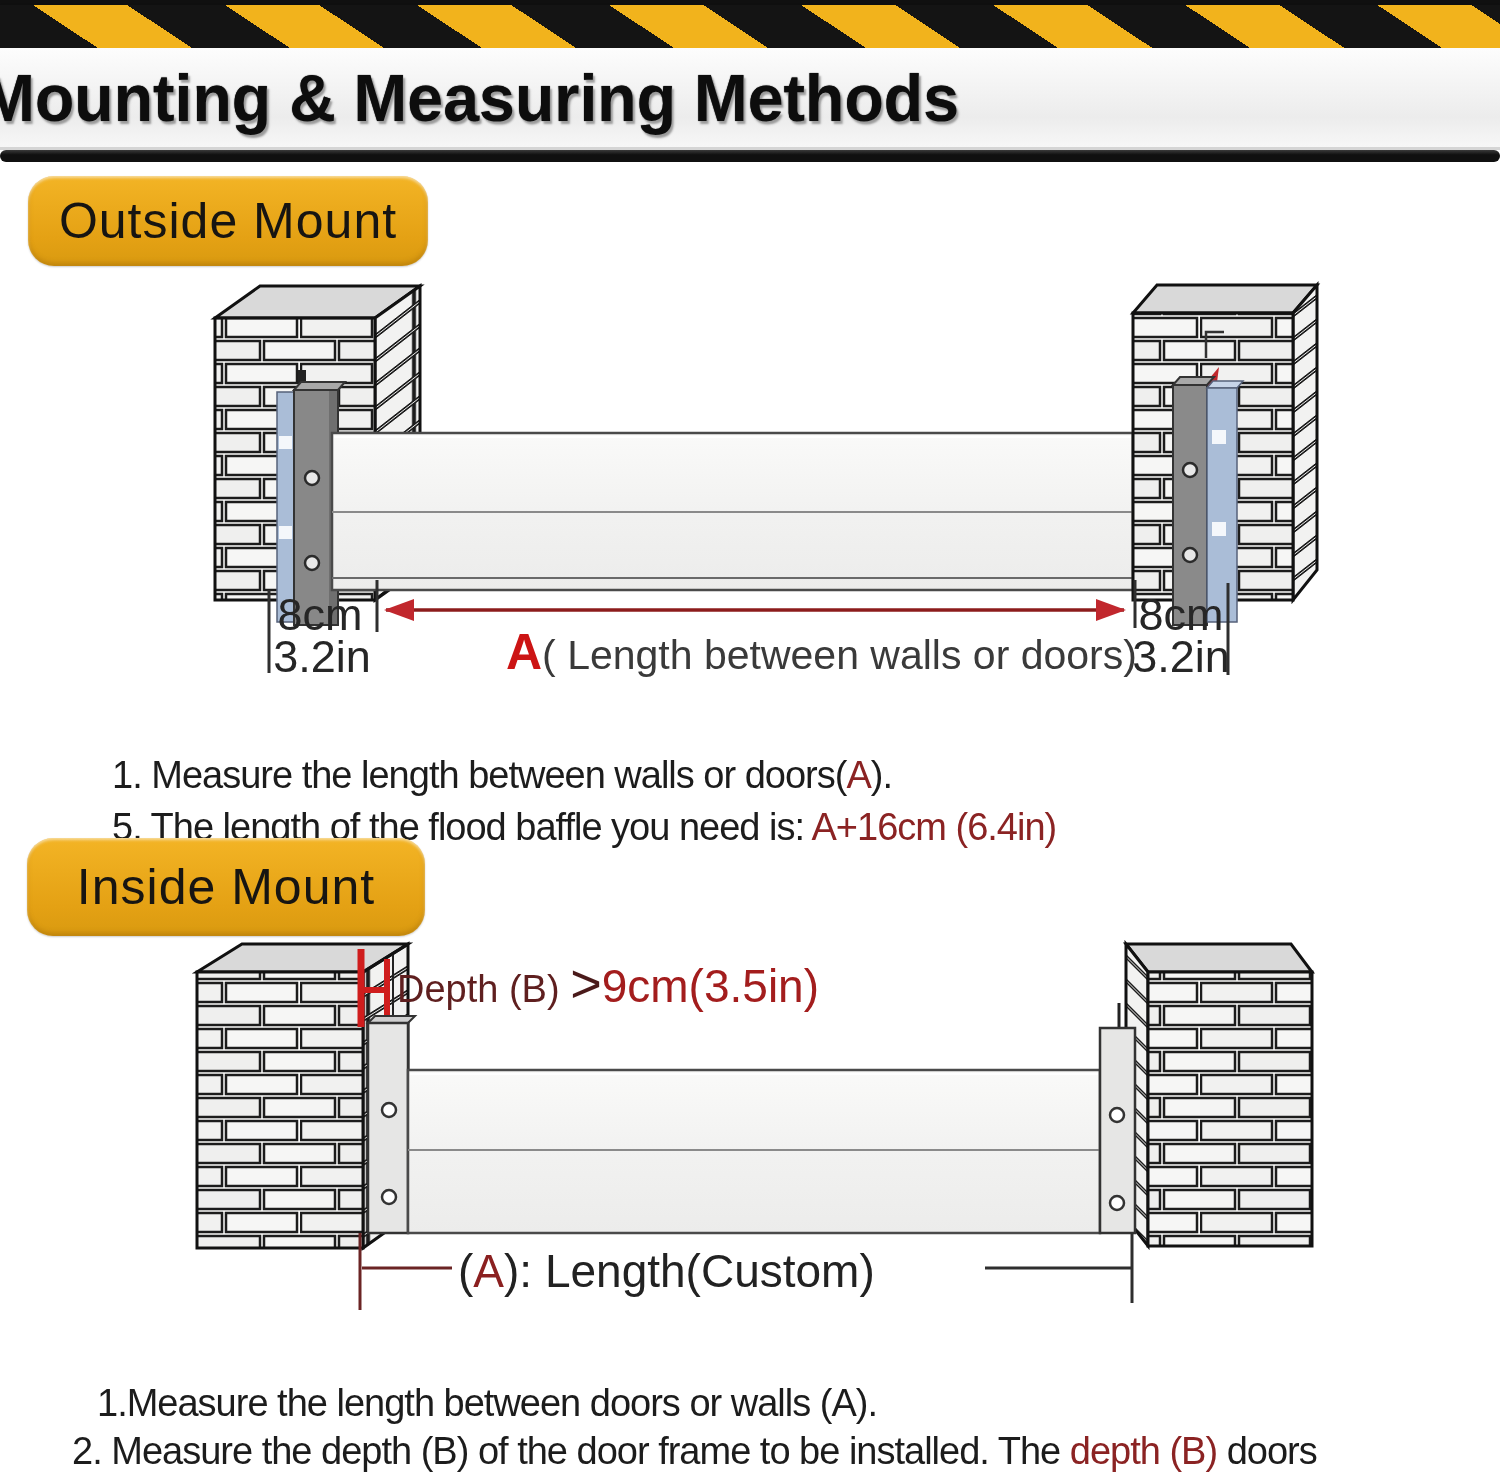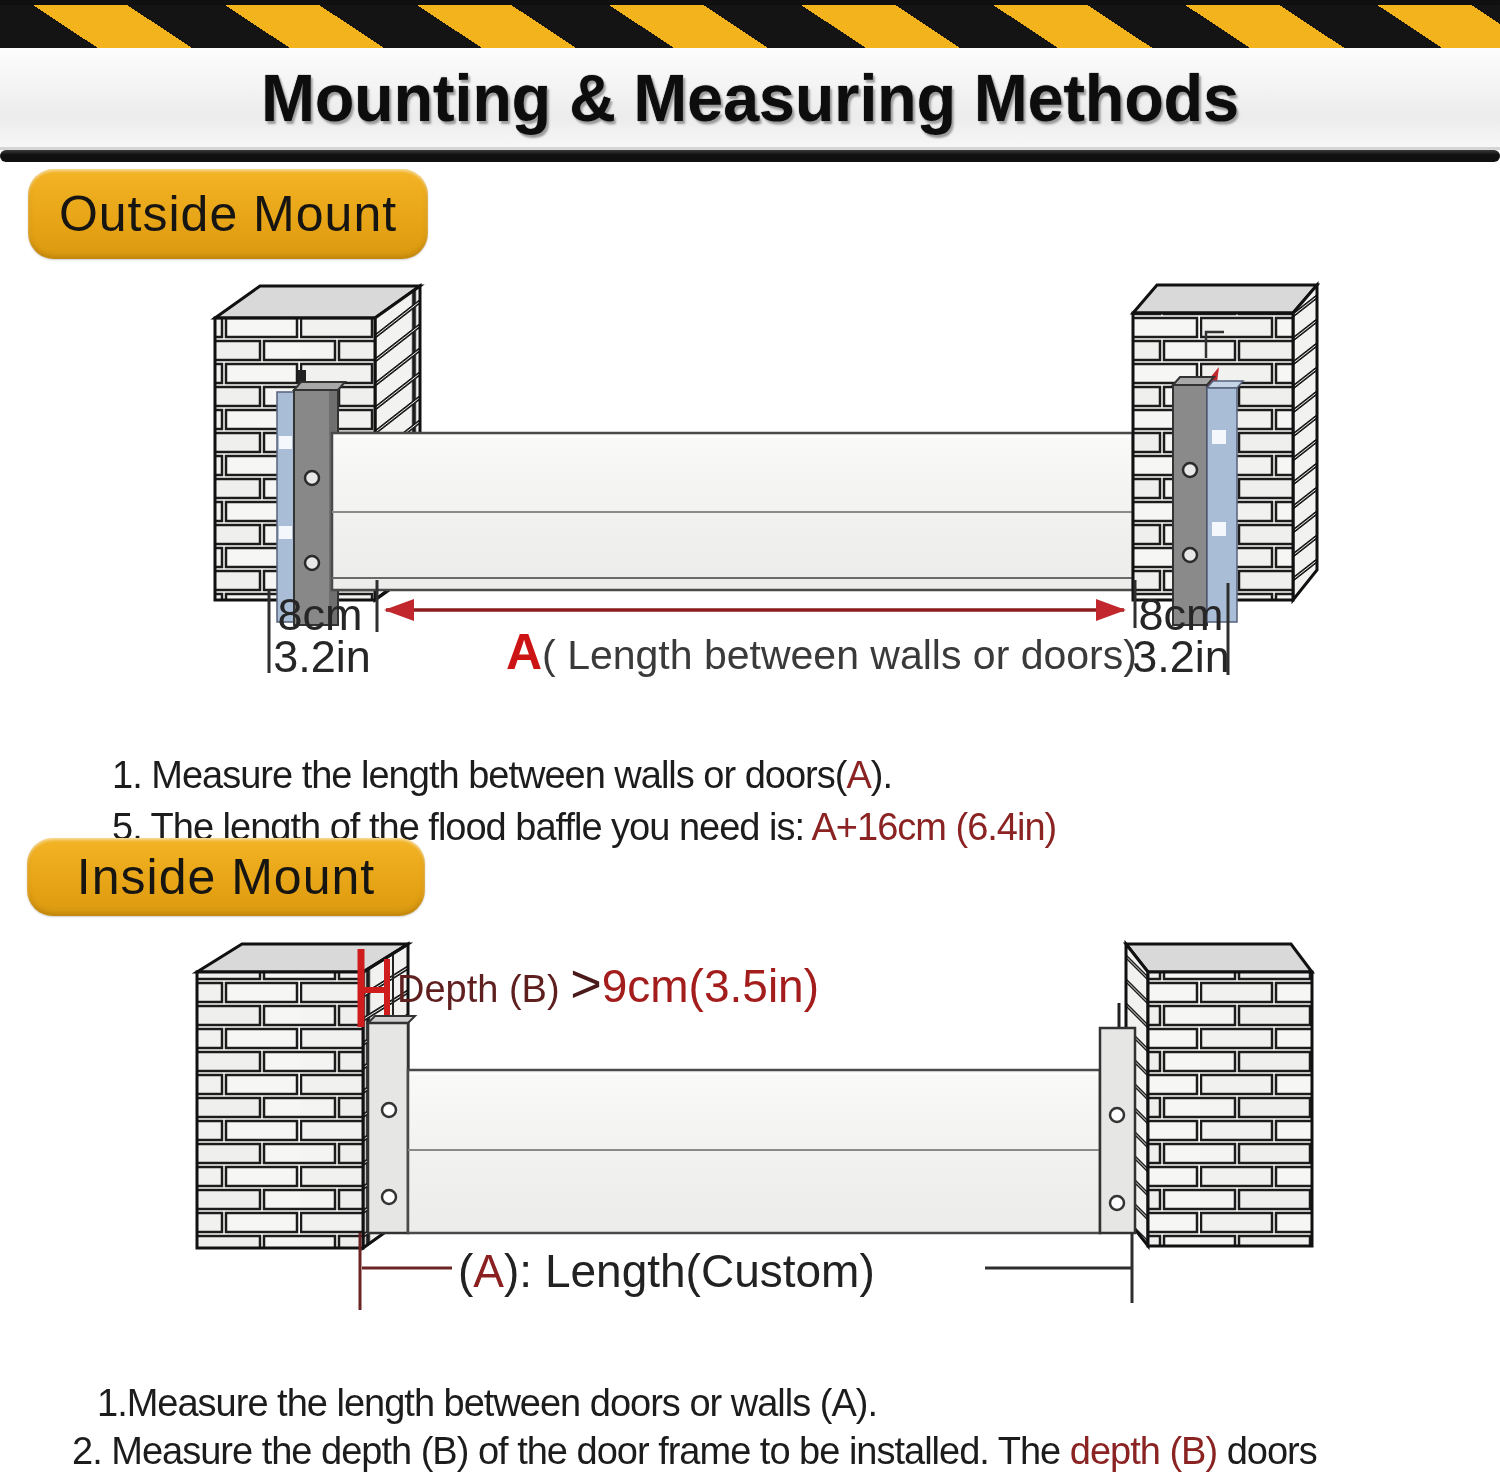--- a/index.html
+++ b/index.html
@@ -12,42 +12,42 @@
   .banner-topbar{position:absolute;left:0;top:0;width:1500px;height:5px;background:#101010;}
   .banner-stripes{
     position:absolute;left:0;top:5px;width:1500px;height:43px;
     background:repeating-linear-gradient(33.5deg,#141414 0 54px,#f2b31c 54px 106px);
     box-shadow:0 2px 3px rgba(0,0,0,.35);
   }
   .banner-titleband{
     position:absolute;left:0;top:48px;width:1500px;height:99px;
     background:linear-gradient(#fdfdfd,#ececec 70%,#f7f7f7);
     border-bottom:3px solid #d5d5d5;
-    display:flex;align-items:center;justify-content:center;
+    display:flex;align-items:center;
   }
   .banner-title{
     font-size:62px;font-weight:bold;color:#0d0d0d;letter-spacing:0px;
     transform:scale(1.04,1.08);
     text-shadow:2px 3px 2px #9a9a9a, 0 0 1px #000;
     white-space:nowrap;
   }
   .banner-bottombar{
     position:absolute;left:0;top:150px;width:1500px;height:12px;
     background:linear-gradient(#3a3a3a,#101010 40%);border-radius:6px;
   }
   
   .badge{
     position:absolute;border-radius:26px;
     background:linear-gradient(#f3b425,#e4a114 70%,#d99a10);
     box-shadow:inset 0 2px 3px rgba(255,255,255,.55), inset 0 -3px 5px rgba(140,90,0,.35), 0 1px 2px rgba(0,0,0,.2);
     display:flex;align-items:center;justify-content:center;
     color:#171512;font-size:50px;letter-spacing:1px;white-space:nowrap;
   }
-  .badge-outside{left:28px;top:169px;width:400px;height:90px;}
-  .badge-inside{left:27px;top:838px;width:398px;height:78px;}
+  .badge-outside{left:28px;top:176px;width:400px;height:90px;}
+  .badge-inside{left:27px;top:838px;width:398px;height:98px;}
   
   .diagram{position:absolute;left:0;}
   #svg-outside{top:270px;}
   #svg-inside{top:935px;}
   
   .instr{
     position:absolute;font-size:38px;color:#1c1c1c;letter-spacing:-1px;
     white-space:nowrap;font-weight:400;text-align:right;
   }
   .instr .red{color:#8b2323;}

